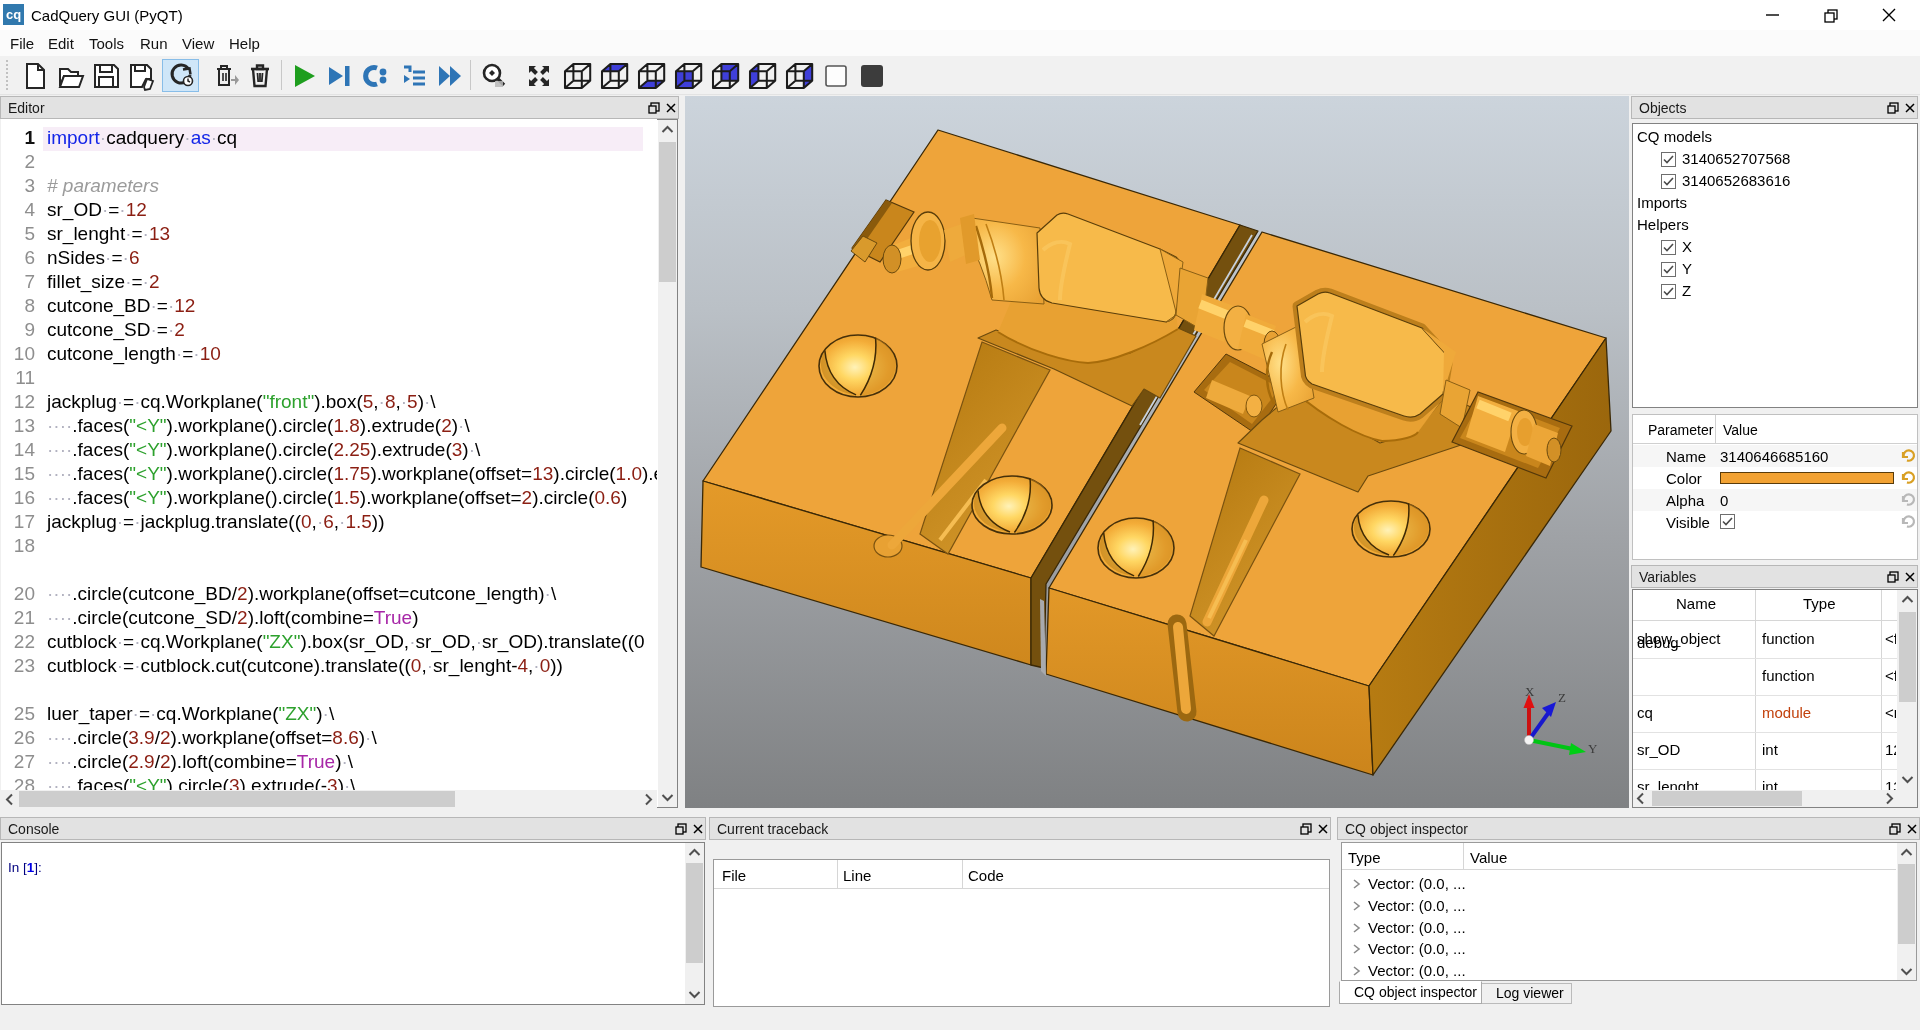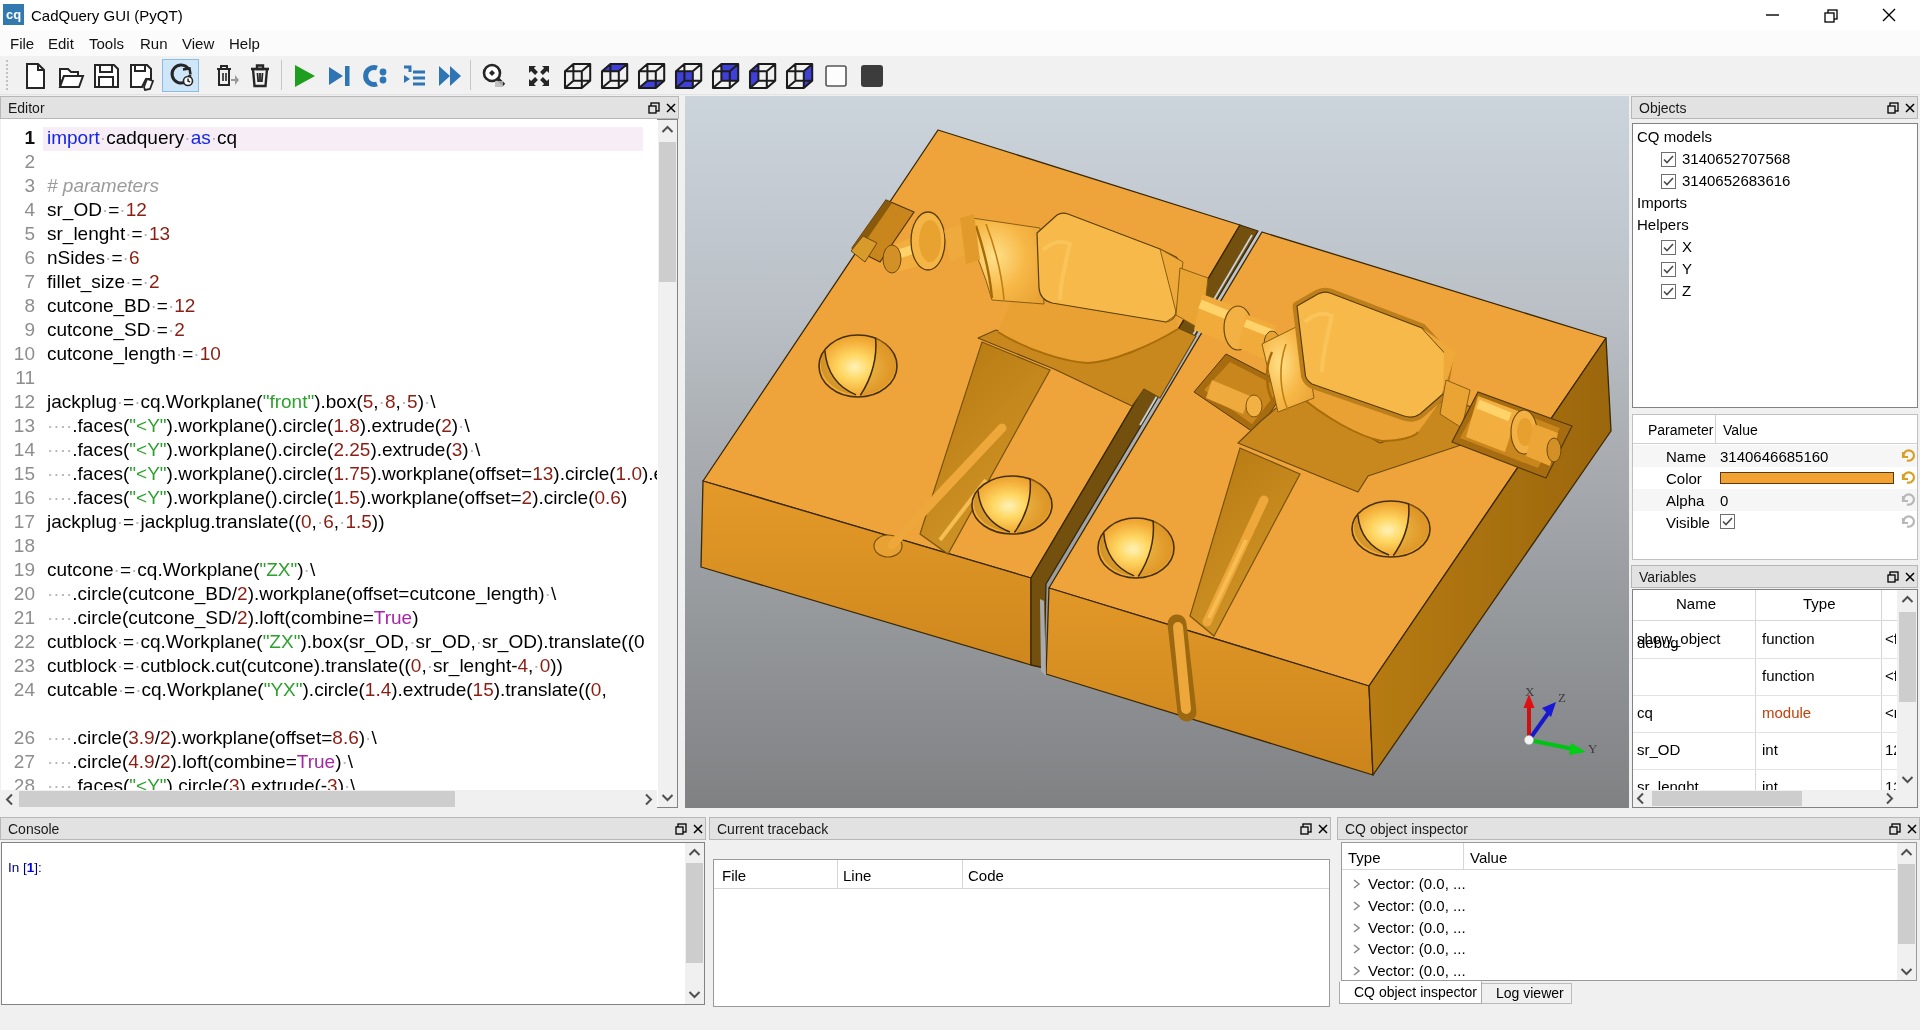--- a/index.html
+++ b/index.html
@@ -187,28 +187,27 @@
     <div class="cl" style="top:200px"><span class="ln" style="">9</span><span class="code">cutcone_SD<span class="ws">·</span>=<span class="ws">·</span><span class="num">2</span></span></div>
     <div class="cl" style="top:224px"><span class="ln" style="">10</span><span class="code">cutcone_length<span class="ws">·</span>=<span class="ws">·</span><span class="num">10</span></span></div>
     <div class="cl" style="top:248px"><span class="ln" style="">11</span><span class="code"></span></div>
     <div class="cl" style="top:272px"><span class="ln" style="">12</span><span class="code">jackplug<span class="ws">·</span>=<span class="ws">·</span>cq.Workplane(<span class="str">"front"</span>).box(<span class="num">5</span>,<span class="ws">·</span><span class="num">8</span>,<span class="ws">·</span><span class="num">5</span>)<span class="ws">·</span>\</span></div>
     <div class="cl" style="top:296px"><span class="ln" style="">13</span><span class="code"><span class="ws">·</span><span class="ws">·</span><span class="ws">·</span><span class="ws">·</span>.faces(<span class="str">"&lt;Y"</span>).workplane().circle(<span class="num">1.8</span>).extrude(<span class="num">2</span>)<span class="ws">·</span>\</span></div>
     <div class="cl" style="top:320px"><span class="ln" style="">14</span><span class="code"><span class="ws">·</span><span class="ws">·</span><span class="ws">·</span><span class="ws">·</span>.faces(<span class="str">"&lt;Y"</span>).workplane().circle(<span class="num">2.25</span>).extrude(<span class="num">3</span>)<span class="ws">·</span>\</span></div>
     <div class="cl" style="top:344px"><span class="ln" style="">15</span><span class="code"><span class="ws">·</span><span class="ws">·</span><span class="ws">·</span><span class="ws">·</span>.faces(<span class="str">"&lt;Y"</span>).workplane().circle(<span class="num">1.75</span>).workplane(offset=<span class="num">13</span>).circle(<span class="num">1.0</span>).ex</span></div>
     <div class="cl" style="top:368px"><span class="ln" style="">16</span><span class="code"><span class="ws">·</span><span class="ws">·</span><span class="ws">·</span><span class="ws">·</span>.faces(<span class="str">"&lt;Y"</span>).workplane().circle(<span class="num">1.5</span>).workplane(offset=<span class="num">2</span>).circle(<span class="num">0.6</span>)</span></div>
     <div class="cl" style="top:392px"><span class="ln" style="">17</span><span class="code">jackplug<span class="ws">·</span>=<span class="ws">·</span>jackplug.translate((<span class="num">0</span>,<span class="ws">·</span><span class="num">6</span>,<span class="ws">·</span><span class="num">1.5</span>))</span></div>
     <div class="cl" style="top:416px"><span class="ln" style="">18</span><span class="code"></span></div>
-    <div class="cl" style="top:440px"><span class="ln" style="">19</span><span class="code">cutcone<span class="ws">·</span>=<span class="ws">·</span>cq.Workplane(<span class="str">"ZX"</span>)<span class="ws">·</span>\</span></div>
     <div class="cl" style="top:464px"><span class="ln" style="">20</span><span class="code"><span class="ws">·</span><span class="ws">·</span><span class="ws">·</span><span class="ws">·</span>.circle(cutcone_BD/<span class="num">2</span>).workplane(offset=cutcone_length)<span class="ws">·</span>\</span></div>
     <div class="cl" style="top:488px"><span class="ln" style="">21</span><span class="code"><span class="ws">·</span><span class="ws">·</span><span class="ws">·</span><span class="ws">·</span>.circle(cutcone_SD/<span class="num">2</span>).loft(combine=<span class="boo">True</span>)</span></div>
     <div class="cl" style="top:512px"><span class="ln" style="">22</span><span class="code">cutblock<span class="ws">·</span>=<span class="ws">·</span>cq.Workplane(<span class="str">"ZX"</span>).box(sr_OD,<span class="ws">·</span>sr_OD,<span class="ws">·</span>sr_OD).translate((0</span></div>
     <div class="cl" style="top:536px"><span class="ln" style="">23</span><span class="code">cutblock<span class="ws">·</span>=<span class="ws">·</span>cutblock.cut(cutcone).translate((<span class="num">0</span>,<span class="ws">·</span>sr_lenght-<span class="num">4</span>,<span class="ws">·</span><span class="num">0</span>))</span></div>
-    <div class="cl" style="top:560px"><span class="ln" style="">24</span><span class="code">cutcable<span class="ws">·</span>=<span class="ws">·</span>cq.Workplane(<span class="str">"YX"</span>).circle(<span class="num">1.4</span>).extrude(<span class="num">15</span>).translate((<span class="num">0</span>,</span></div>
+    <div class="cl" style="top:584px"><span class="ln" style="">25</span><span class="code">luer_taper<span class="ws">·</span>=<span class="ws">·</span>cq.Workplane(<span class="str">"ZX"</span>)<span class="ws">·</span>\</span></div>
     <div class="cl" style="top:608px"><span class="ln" style="">26</span><span class="code"><span class="ws">·</span><span class="ws">·</span><span class="ws">·</span><span class="ws">·</span>.circle(<span class="num">3.9</span>/<span class="num">2</span>).workplane(offset=<span class="num">8.6</span>)<span class="ws">·</span>\</span></div>
-    <div class="cl" style="top:632px"><span class="ln" style="">27</span><span class="code"><span class="ws">·</span><span class="ws">·</span><span class="ws">·</span><span class="ws">·</span>.circle(<span class="num">4.9</span>/<span class="num">2</span>).loft(combine=<span class="boo">True</span>)<span class="ws">·</span>\</span></div>
+    <div class="cl" style="top:632px"><span class="ln" style="">27</span><span class="code"><span class="ws">·</span><span class="ws">·</span><span class="ws">·</span><span class="ws">·</span>.circle(<span class="num">2.9</span>/<span class="num">2</span>).loft(combine=<span class="boo">True</span>)<span class="ws">·</span>\</span></div>
     <div class="cl" style="top:656px"><span class="ln" style="">28</span><span class="code"><span class="ws">·</span><span class="ws">·</span><span class="ws">·</span><span class="ws">·</span>.faces(<span class="str">"&lt;Y"</span>).circle(<span class="num">3</span>).extrude(-<span class="num">3</span>)<span class="ws">·</span>\</span></div>
   </div>
 <div class="abs sb" style="left:658px;top:120px;width:19px;height:687px"></div>
 <div class="abs sbthumb" style="left:659px;top:142px;width:17px;height:140px"></div>
 <svg class="abs" style="left:659px;top:122px;width:17px;height:17px" viewBox="0 0 17 17">
     <polyline points="3.5,10 8.5,5 13.5,10" fill="none" stroke="#505050" stroke-width="2"></polyline>
   </svg>
 <svg class="abs" style="left:659px;top:788px;width:17px;height:17px" viewBox="0 0 17 17">
     <polyline points="3.5,7 8.5,12 13.5,7" fill="none" stroke="#505050" stroke-width="2"></polyline>
   </svg>

